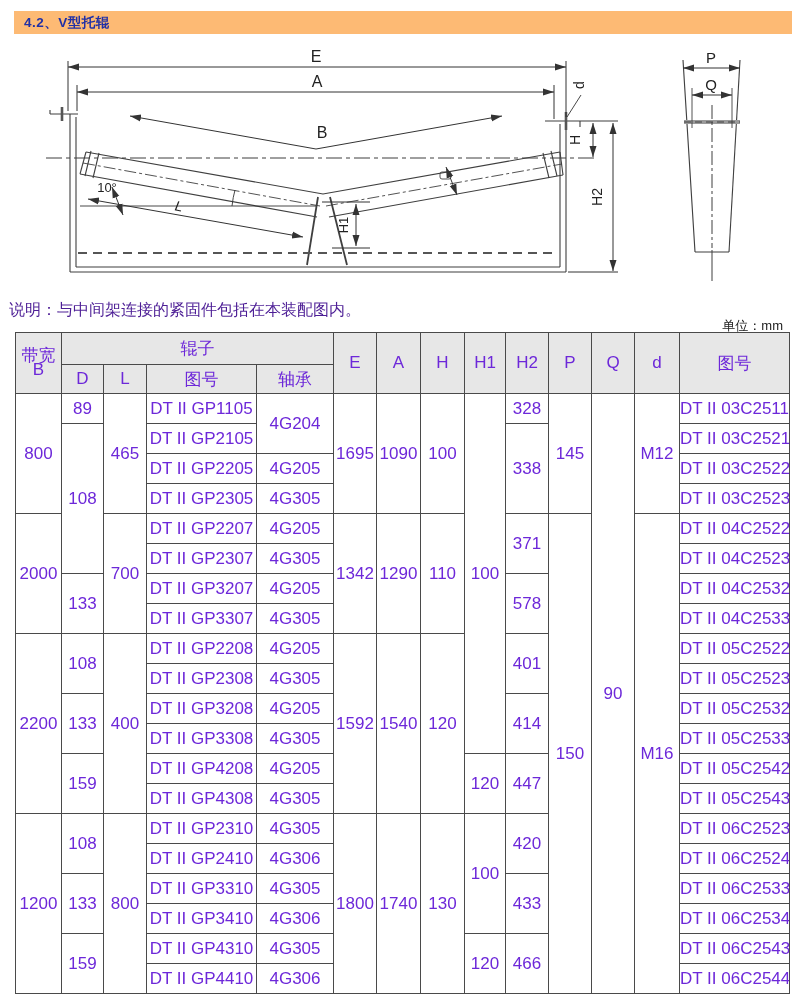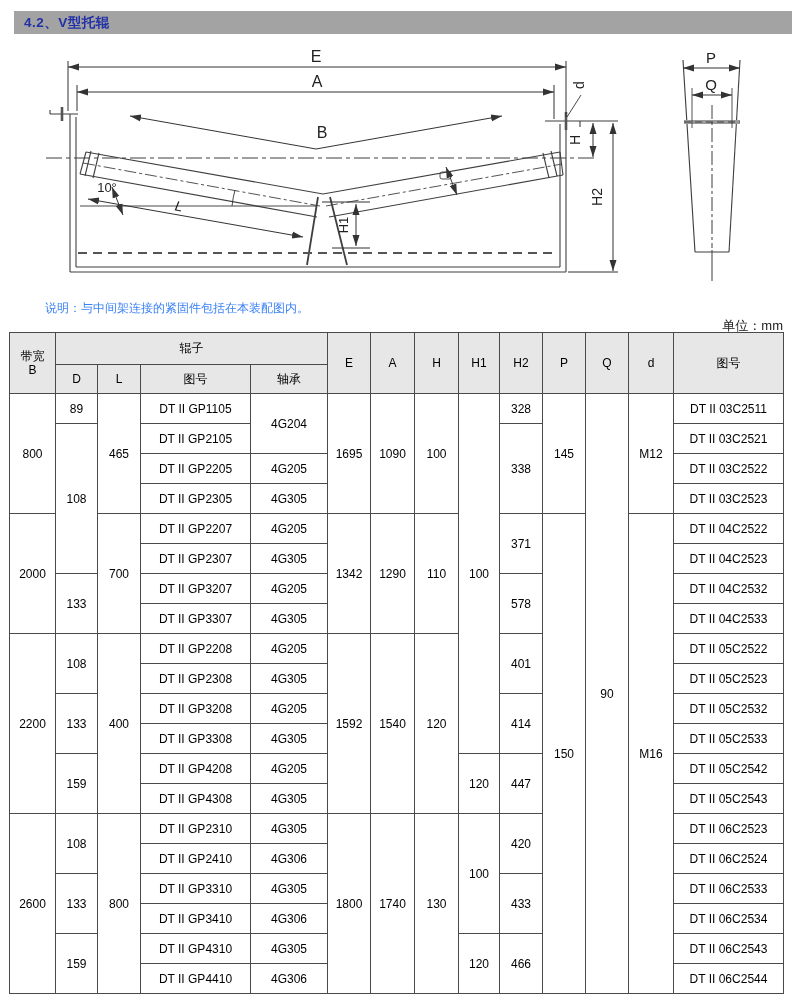--- a/index.html
+++ b/index.html
@@ -3,32 +3,32 @@
 <meta charset="utf-8">
 <style>
   html,body{margin:0;padding:0;}
   body{
     width:800px;height:1002px;position:relative;background:#ffffff;
     font-family:"Liberation Sans","DejaVu Sans",sans-serif;color:#2e2e2e;
     -webkit-font-smoothing:antialiased;
   }
   .title-bar{
     position:absolute;left:14px;top:11px;width:778px;height:23px;
-    background:#a3a3a3;display:flex;align-items:center;
+    background:#fdba74;display:flex;align-items:center;
   }
   .title-bar .title-text{
     font-size:13.5px;font-weight:bold;color:#2130a6;padding-left:10px;letter-spacing:.5px;
   }
   svg.drawing{position:absolute;left:0;top:0;}
-  .note-text{position:absolute;left:9px;top:300px;font-size:12px;color:#3b82f6;margin-left:36px;}
+  .note-text{position:absolute;left:9px;top:300px;font-size:16px;color:#4c1d95;}
   .unit-label{position:absolute;top:317px;right:17px;font-size:13px;color:#222;}
   table.spec{
-    position:absolute;left:9px;top:332px;width:774px;
+    position:absolute;left:15px;top:332px;width:774px;
     border-collapse:collapse;table-layout:fixed;
-    font-size:12px;color:#000000;
+    font-size:17px;color:#6d28d9;
   }
   table.spec th,table.spec td{
     border:1px solid #4a4a4a;text-align:center;vertical-align:middle;
     padding:0;overflow:hidden;white-space:nowrap;font-weight:normal;
   }
   table.spec thead th{background:#e7e7e7;}
   table.spec thead tr:nth-child(1) th{height:31px;}
   table.spec thead tr:nth-child(2) th{height:28px;}
   table.spec tbody td{height:29px;background:#fff;}
   .bw-stack{display:flex;flex-direction:column;line-height:14px;}
@@ -280,21 +280,21 @@
         <td rowspan="2">120</td>
         <td rowspan="2">447</td>
         <td>DT II 05C2542</td>
       </tr>
       <tr>
         <td>DT II GP4308</td>
         <td>4G305</td>
         <td>DT II 05C2543</td>
       </tr>
       <tr>
-        <td rowspan="6">2600</td>
+        <td rowspan="6">1200</td>
         <td rowspan="2">108</td>
         <td rowspan="6">800</td>
         <td>DT II GP2310</td>
         <td>4G305</td>
         <td rowspan="6">1800</td>
         <td rowspan="6">1740</td>
         <td rowspan="6">130</td>
         <td rowspan="4">100</td>
         <td rowspan="2">420</td>
         <td>DT II 06C2523</td>

